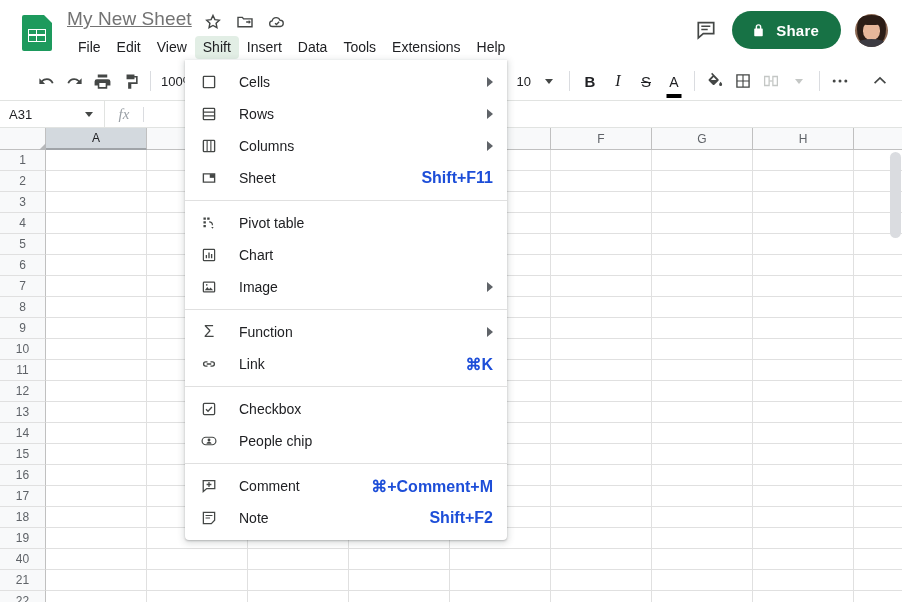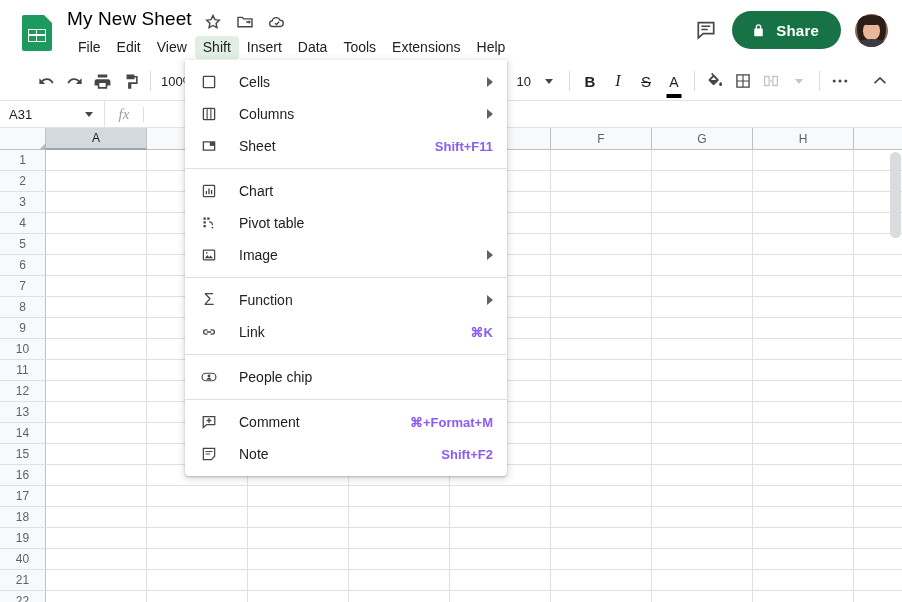--- a/index.html
+++ b/index.html
@@ -34,22 +34,23 @@
   }
   .logo-grid:before {
     content: ""; position: absolute; left: 0; top: 4.2px; width: 100%; height: 1.6px; background: #fff;
   }
   .logo-grid:after {
     content: ""; position: absolute; left: 6.8px; top: 0; width: 1.6px; height: 100%; background: #fff;
   }
 
   .doc-title {
     position: absolute; left: 67px; top: 8px;
-    font-size: 19px; color: #000000; letter-spacing: 0.1px;
+    font-size: 19px; color: #737373; letter-spacing: 0.1px;
     white-space: nowrap;
+    text-decoration: underline;
   }
   .title-icons { position: absolute; left: 203px; top: 12px; display: flex; gap: 12px; align-items: center; }
   .title-icons .ti { width: 20px; height: 20px; display: block; }
   .title-icons svg { display: block; fill: #444746; }
 
   .menubar { position: absolute; left: 70px; top: 36px; display: flex; align-items: center; height: 23px; }
   .menu-item {
     font-size: 14px; color: #202124; padding: 3px 8px 4px 8px;
     border-radius: 4px; white-space: nowrap; line-height: 16px;
   }
@@ -145,21 +146,21 @@
   .menu-pop {
     position: absolute; left: 185px; top: 60px; width: 322px;
     background: #ffffff; border-radius: 0 0 4px 4px;
     box-shadow: 0 2px 6px 2px rgba(60,64,67,.15), 0 1px 2px 0 rgba(60,64,67,.3);
     padding: 6px 0 6px 0; z-index: 50;
   }
   .mi { display: flex; align-items: center; height: 32px; padding: 0 14px 0 14px; position: relative; }
   .mi-ico { width: 20px; height: 20px; display: flex; align-items: center; justify-content: center; flex: 0 0 20px; }
   .mi-ico svg { display: block; fill: #444746; }
   .mi-label { margin-left: 20px; font-size: 14px; color: #202124; white-space: nowrap; }
-  .mi-accel { margin-left: auto; font-size: 13px; color: #8b5cf6; white-space: nowrap; font-weight: bold; }
+  .mi-accel { margin-left: auto; font-size: 16px; color: #1d4ed8; white-space: nowrap; font-weight: bold; }
   .mi-arrow { margin-left: auto; width: 0; height: 0;
     border-top: 5px solid transparent; border-bottom: 5px solid transparent; border-left: 6px solid #5f6368; }
   .mi-sep { height: 1px; background: #e0e0e0; margin: 6px 0 6px 0; }
 </style>
 </head>
 <body>
 
 <div id="app">
 
   <div class="header">
@@ -604,59 +605,69 @@
             <rect x="4.5" y="4.5" width="15" height="15" rx="1" fill="none" stroke="#444746" stroke-width="1.8"></rect>
           </svg>
         </span>
         <span class="mi-label">Cells</span>
         <span class="mi-arrow"></span>
       </div>
       <div class="mi">
         <span class="mi-ico">
           <svg viewBox="0 0 24 24" width="18" height="18">
             <rect x="4.5" y="4.5" width="15" height="15" rx="1" fill="none" stroke="#444746" stroke-width="1.8"></rect>
+            <path stroke="#444746" stroke-width="1.5" d="M5 9.5h14M5 14.5h14"></path>
+          </svg>
+        </span>
+        <span class="mi-label">Rows</span>
+        <span class="mi-arrow"></span>
+      </div>
+      <div class="mi">
+        <span class="mi-ico">
+          <svg viewBox="0 0 24 24" width="18" height="18">
+            <rect x="4.5" y="4.5" width="15" height="15" rx="1" fill="none" stroke="#444746" stroke-width="1.8"></rect>
             <path stroke="#444746" stroke-width="1.5" d="M9.5 5v14M14.5 5v14"></path>
           </svg>
         </span>
         <span class="mi-label">Columns</span>
         <span class="mi-arrow"></span>
       </div>
       <div class="mi">
         <span class="mi-ico">
           <svg viewBox="0 0 24 24" width="18" height="18">
             <path fill="none" stroke="#444746" stroke-width="1.8" d="M4.5 6.5h15v11h-15z"></path>
             <path fill="#444746" d="M13 6.8h6.2v5H13z"></path>
           </svg>
         </span>
         <span class="mi-label">Sheet</span>
         <span class="mi-accel">Shift+F11</span>
       </div>
       <div class="mi-sep"></div>
-      <div class="mi">
-        <span class="mi-ico">
-          <svg viewBox="0 0 24 24" width="18" height="18">
-            <rect x="4.5" y="4.5" width="15" height="15" rx="1" fill="none" stroke="#444746" stroke-width="1.6"></rect>
-            <path fill="#444746" d="M7.6 12h1.8v4.2H7.6zM11.1 8.6h1.8v7.6h-1.8zM14.6 10.8h1.8v5.4h-1.8z"></path>
-          </svg>
-        </span>
-        <span class="mi-label">Chart</span>
-      </div>
       <div class="mi">
         <span class="mi-ico">
           <svg viewBox="0 0 24 24" width="18" height="18">
             <path fill="#444746" d="M4.6 4.6h3.2v3.2H4.6zM9.6 4.6h3.2v3.2H9.6zM4.6 9.6h3.2v3.2H4.6zM4.6 14.6h3.2v3.2H4.6z"></path>
             <path fill="none" stroke="#444746" stroke-width="1.6" d="M12.2 10.6c2.8 0 4.4 1.6 4.4 4.3"></path>
             <path fill="#444746" d="M15 17.2l1.6 2.6 1.6-2.6z"></path>
           </svg>
         </span>
         <span class="mi-label">Pivot table</span>
       </div>
       <div class="mi">
         <span class="mi-ico">
           <svg viewBox="0 0 24 24" width="18" height="18">
+            <rect x="4.5" y="4.5" width="15" height="15" rx="1" fill="none" stroke="#444746" stroke-width="1.6"></rect>
+            <path fill="#444746" d="M7.6 12h1.8v4.2H7.6zM11.1 8.6h1.8v7.6h-1.8zM14.6 10.8h1.8v5.4h-1.8z"></path>
+          </svg>
+        </span>
+        <span class="mi-label">Chart</span>
+      </div>
+      <div class="mi">
+        <span class="mi-ico">
+          <svg viewBox="0 0 24 24" width="18" height="18">
             <rect x="4.5" y="5.5" width="15" height="13" rx="1" fill="none" stroke="#444746" stroke-width="1.7"></rect>
             <path fill="#444746" d="M6.4 16.4l3.4-4.3 2.3 2.8 1.9-2.2 3.5 3.7z"></path>
             <circle cx="9" cy="9.2" r="1.1" fill="#444746"></circle>
           </svg>
         </span>
         <span class="mi-label">Image</span>
         <span class="mi-arrow"></span>
       </div>
       <div class="mi-sep"></div>
       <div class="mi">
@@ -672,37 +683,46 @@
             <path fill="none" stroke="#444746" stroke-width="1.8" d="M10 9.2H7.6a2.8 2.8 0 000 5.6H10M14 9.2h2.4a2.8 2.8 0 010 5.6H14M9 12h6"></path>
           </svg>
         </span>
         <span class="mi-label">Link</span>
         <span class="mi-accel">⌘K</span>
       </div>
       <div class="mi-sep"></div>
       <div class="mi">
         <span class="mi-ico">
           <svg viewBox="0 0 24 24" width="18" height="18">
+            <rect x="4.5" y="4.5" width="15" height="15" rx="1.5" fill="none" stroke="#444746" stroke-width="1.7"></rect>
+            <path fill="none" stroke="#444746" stroke-width="1.8" d="M8 12.2l2.7 2.7 5.2-5.6"></path>
+          </svg>
+        </span>
+        <span class="mi-label">Checkbox</span>
+      </div>
+      <div class="mi">
+        <span class="mi-ico">
+          <svg viewBox="0 0 24 24" width="18" height="18">
             <rect x="2.8" y="7" width="18.4" height="10" rx="5" fill="none" stroke="#444746" stroke-width="1.6"></rect>
             <circle cx="12" cy="10.6" r="1.9" fill="#444746"></circle>
             <path fill="#444746" d="M8.6 15.6c.5-1.7 1.8-2.6 3.4-2.6s2.9.9 3.4 2.6z"></path>
           </svg>
         </span>
         <span class="mi-label">People chip</span>
       </div>
       <div class="mi-sep"></div>
       <div class="mi">
         <span class="mi-ico">
           <svg viewBox="0 0 24 24" width="18" height="18">
             <path fill="none" stroke="#444746" stroke-width="1.7" d="M4.3 4.8h15.4v10.6H9l-4.7 4z"></path>
             <path stroke="#444746" stroke-width="1.7" d="M12 6.8v6.4M8.8 10h6.4"></path>
           </svg>
         </span>
         <span class="mi-label">Comment</span>
-        <span class="mi-accel">⌘+Format+M</span>
+        <span class="mi-accel">⌘+Comment+M</span>
       </div>
       <div class="mi">
         <span class="mi-ico">
           <svg viewBox="0 0 24 24" width="18" height="18">
             <path fill="none" stroke="#444746" stroke-width="1.7" d="M4.5 4.5h15v10.6l-4.4 4.4H4.5z"></path>
             <path stroke="#444746" stroke-width="1.5" d="M7.4 8.6h9.2M7.4 12h6"></path>
           </svg>
         </span>
         <span class="mi-label">Note</span>
         <span class="mi-accel">Shift+F2</span>

